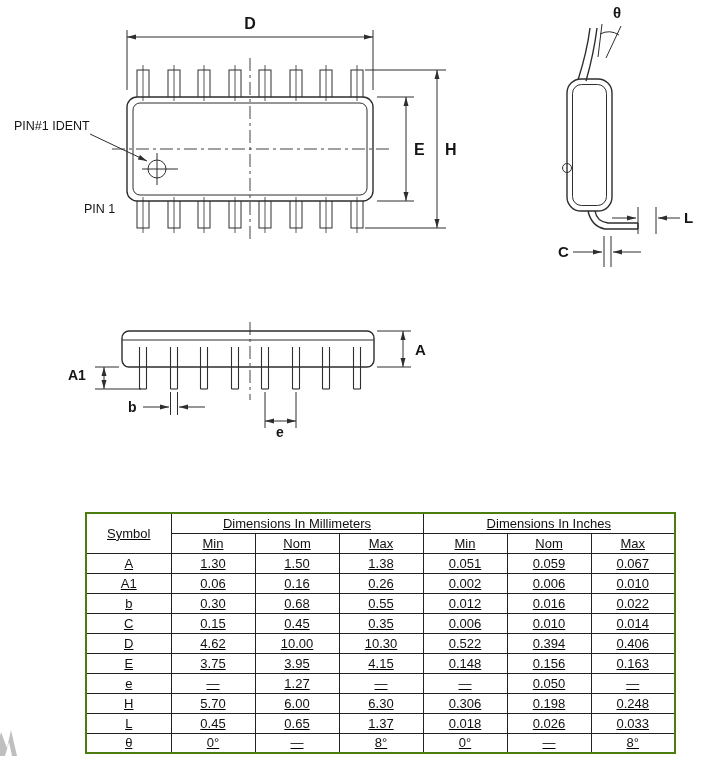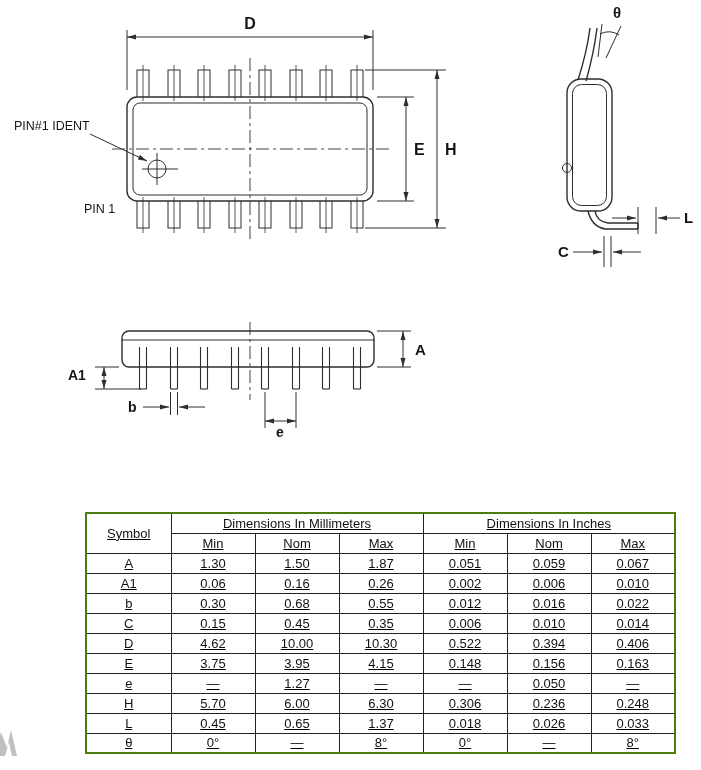--- a/index.html
+++ b/index.html
@@ -254,21 +254,21 @@
         <th>Min</th>
         <th>Nom</th>
         <th>Max</th>
       </tr>
     </thead>
     <tbody>
         <tr>
           <td>A</td>
           <td>1.30</td>
           <td>1.50</td>
-          <td>1.87</td>
+          <td>1.38</td>
           <td>0.051</td>
           <td>0.059</td>
           <td>0.067</td>
         </tr>
         <tr>
           <td>A1</td>
           <td>0.06</td>
           <td>0.16</td>
           <td>0.26</td>
           <td>0.002</td>
@@ -319,21 +319,21 @@
           <td>—</td>
           <td>0.050</td>
           <td>—</td>
         </tr>
         <tr>
           <td>H</td>
           <td>5.70</td>
           <td>6.00</td>
           <td>6.30</td>
           <td>0.306</td>
-          <td>0.236</td>
+          <td>0.198</td>
           <td>0.248</td>
         </tr>
         <tr>
           <td>L</td>
           <td>0.45</td>
           <td>0.65</td>
           <td>1.37</td>
           <td>0.018</td>
           <td>0.026</td>
           <td>0.033</td>

